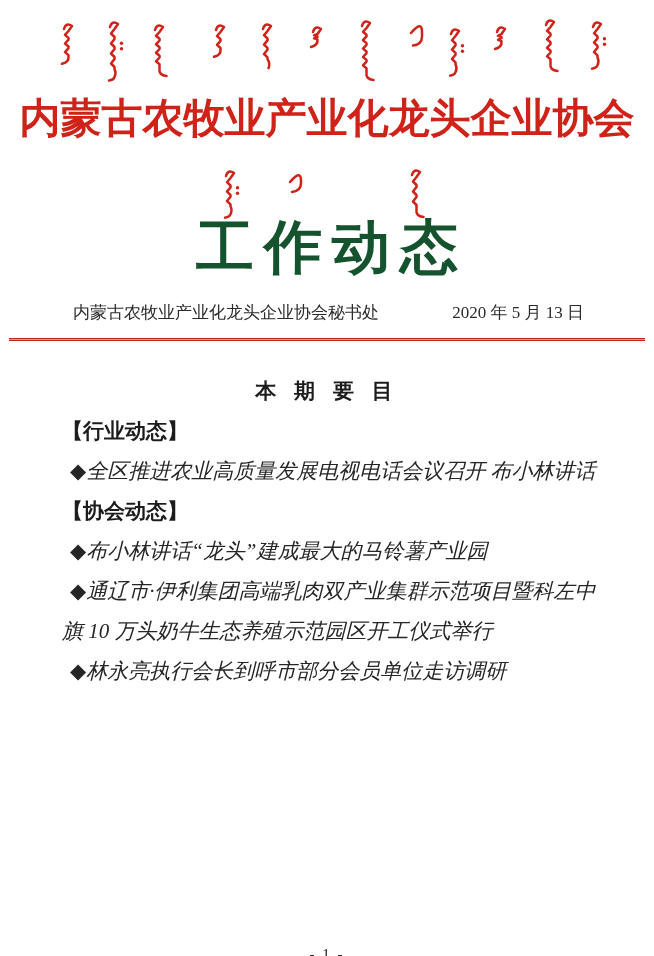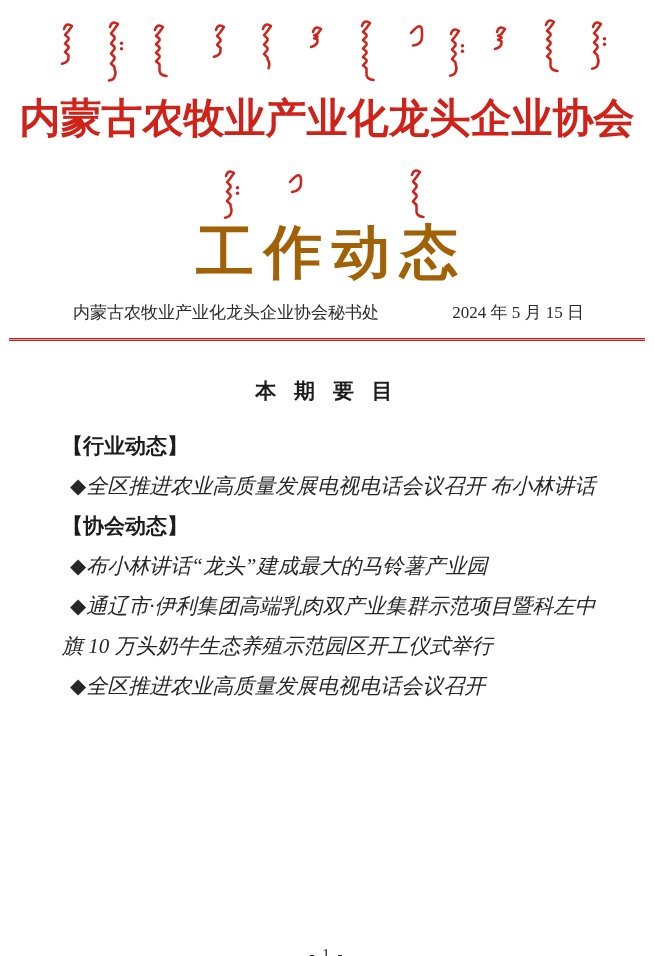--- a/index.html
+++ b/index.html
@@ -31,24 +31,24 @@
     font-family: "Liberation Serif", "DejaVu Serif", serif;
     white-space: nowrap;
   }
   #mn-mid { margin-top: 22px; }
   .bulletin-title {
     margin-top: 2px;
     text-align: center;
     font-size: 58px;
     line-height: 62px;
     font-weight: bold;
-    color: #a16207;
+    color: #14532d;
     letter-spacing: 10px;
     padding-left: 10px;
-    font-family: Liberation Sans, sans-serif;
+    font-family: Liberation Mono, monospace;
     white-space: nowrap;
   }
   .issue-line {
     margin-top: 22px;
     text-align: center;
     font-size: 20px;
     line-height: 26px;
     font-weight: bold;
     color: #111;
     letter-spacing: 1px;
@@ -77,21 +77,21 @@
     text-align: center;
     font-size: 21px;
     line-height: 28px;
     font-weight: bold;
     color: #1c1c1c;
     letter-spacing: 6px;
     font-family: "Liberation Sans", "DejaVu Sans", sans-serif;
     white-space: nowrap;
   }
   .toc {
-    margin-top: 21px;
+    margin-top: 6px;
     padding-left: 62px;
     padding-right: 38px;
   }
   .toc-section-header {
     line-height: 40px;
     font-size: 21px;
     font-weight: bold;
     color: #1c1c1c;
     font-family: "Liberation Sans", "DejaVu Sans", sans-serif;
   }
@@ -150,32 +150,32 @@
       <circle cx="237.5" cy="26.22" r="1.7" fill="#cf231a"></circle>
       <path d="M 290 15 Q 301 2 301 14 L 301 15.9 Q 301 23.9 292 24.9" fill="none" stroke="#cf231a" stroke-width="2.5" stroke-linecap="round" stroke-linejoin="round"></path>
       <path d="M 412 8 Q 414 1 420 5 L 416.5 10 l -3.5 4.5 l 3.5 3.5 l 0 2.0 l -3.5 4.5 l 3.5 3.5 l 0 2.0 l -3.5 4.5 l 3.5 3.5 l 0 2.0 l 0 3 q -1 6 7 7" fill="none" stroke="#cf231a" stroke-width="2.5" stroke-linecap="round" stroke-linejoin="round"></path>
     </svg>
 
   <div class="bulletin-title">工作动态</div>
 
 
   <div class="meta-line">
     <span>内蒙古农牧业产业化龙头企业协会秘书处</span>
-    <span>2024 年 5 月 15 日</span>
+    <span>2020 年 5 月 13 日</span>
   </div>
 
   <div class="divider-rule"></div>
 
   <div class="toc-heading">本 期 要 目</div>
 
   <div class="toc">
     <div class="toc-section-header">【行业动态】</div>
     <div class="toc-item">◆全区推进农业高质量发展电视电话会议召开 布小林讲话</div>
 
     <div class="toc-section-header">【协会动态】</div>
     <div class="toc-item">◆布小林讲话“龙头”建成最大的马铃薯产业园</div>
     <div class="toc-item">◆通辽市·伊利集团高端乳肉双产业集群示范项目暨科左中旗 10 万头奶牛生态养殖示范园区开工仪式举行</div>
-    <div class="toc-item">◆全区推进农业高质量发展电视电话会议召开</div>
+    <div class="toc-item">◆林永亮执行会长到呼市部分会员单位走访调研</div>
   </div>
 
   <div class="page-number">- 1 -</div>
 
 </div>
 
 </body></html>

